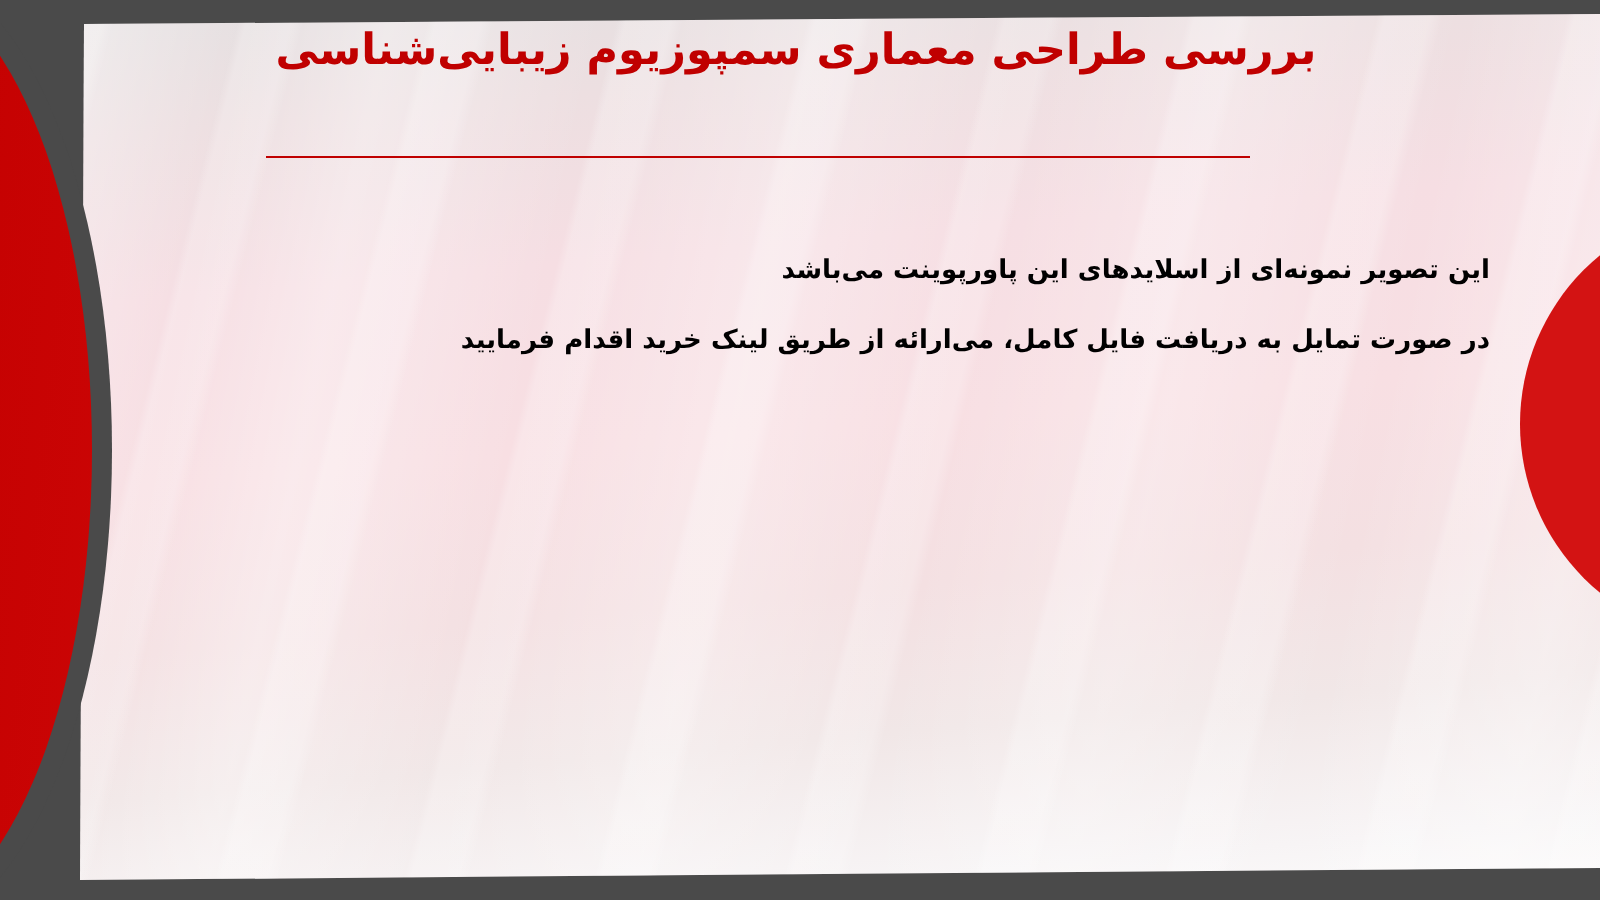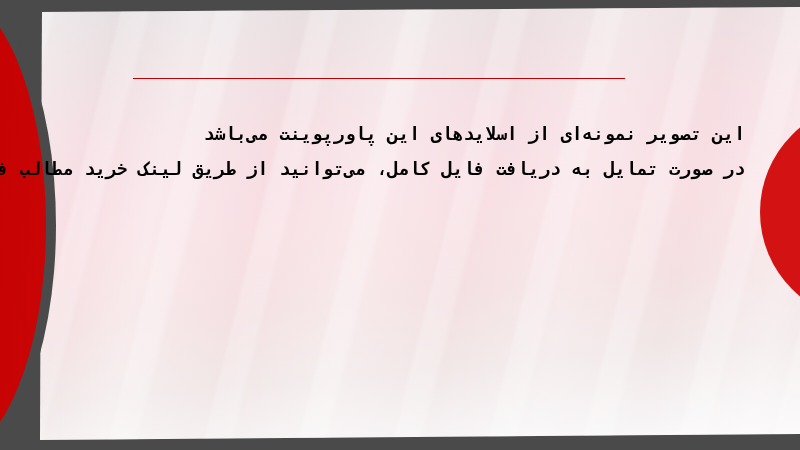--- a/index.html
+++ b/index.html
@@ -135,44 +135,44 @@
   .body-block {
     position: absolute;
     right: 55px;
     top: 118px;
     width: 700px;
     direction: rtl;
     text-align: right;
   }
   .body-line {
     color: #000000;
-    font-size: 18px;
+    font-size: 13px;
     font-weight: 700;
     line-height: 35px;
     white-space: nowrap;
-    font-family: Liberation Mono, monospace;
   }
 </style>
 </head>
 <body>
 
 <div id="slide">
 
   <div class="frame-backdrop"></div>
 
   <div class="content-panel"></div>
   <div class="panel-texture"></div>
 
   <div class="left-lens-outline"></div>
   <div class="left-lens"></div>
 
   <div class="right-circle"></div>
 
   <div class="title-block">
+    <div class="title-line">بررسی طراحی معماری سمپوزیوم زیبایی‌شناسی</div>
   </div>
   <div class="title-underline"></div>
 
   <div class="body-block">
     <div class="body-line">این تصویر نمونه‌ای از اسلایدهای این پاورپوینت می‌باشد</div>
-    <div class="body-line">در صورت تمایل به دریافت فایل کامل، می‌توانید از طریق لینک خرید مطالب فرمایید</div>
+    <div class="body-line">در صورت تمایل به دریافت فایل کامل، می‌ارائه از طریق لینک خرید اقدام فرمایید</div>
   </div>
 
 </div>
 
 </body></html>

